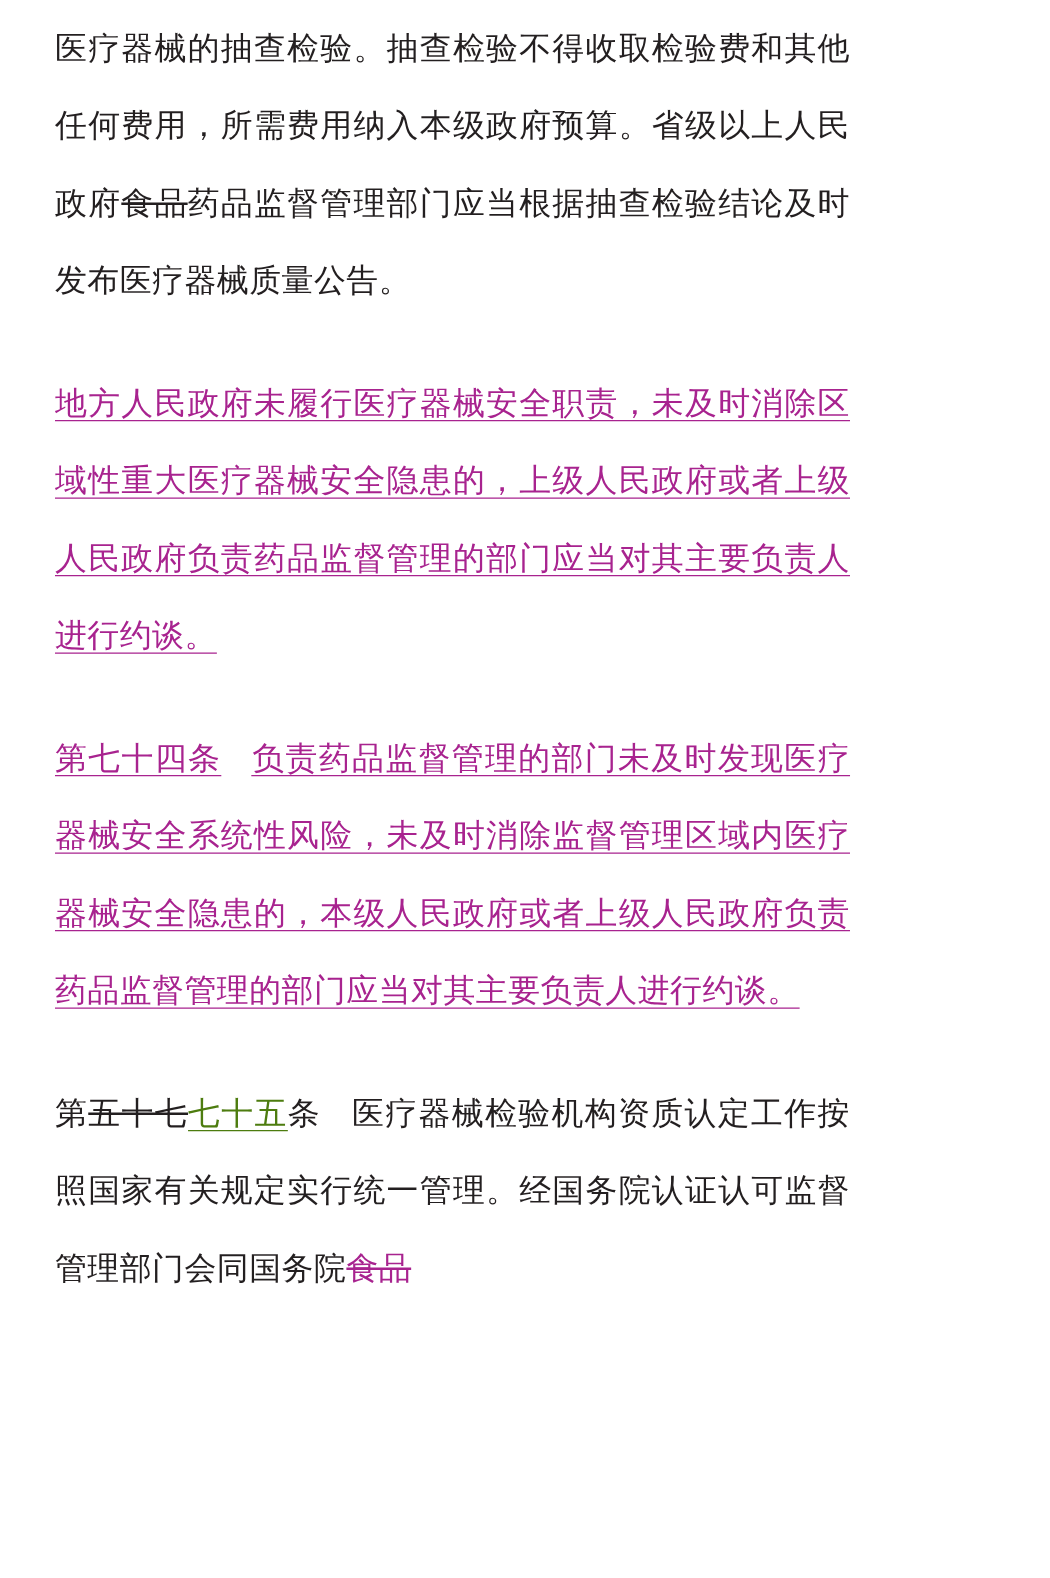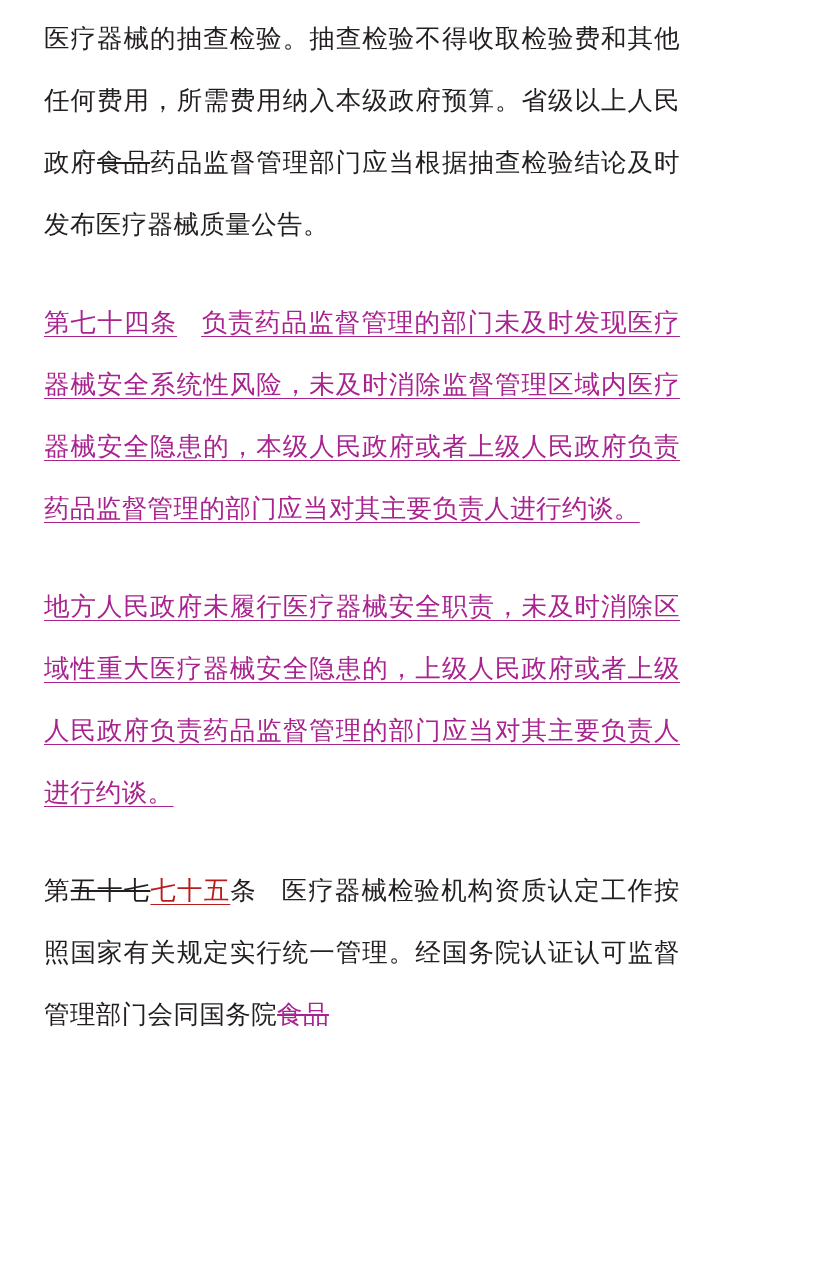--- a/index.html
+++ b/index.html
@@ -31,42 +31,42 @@
     white-space: normal;
   }
   .para.black { color: #231f20; }
   .para.purple { color: #a8238f; }
   .para.purple .ul { text-decoration: underline; text-decoration-thickness: 1px; text-underline-offset: 5px; }
   .strike {
     text-decoration: line-through;
     text-decoration-thickness: 1.5px;
   }
   .strike.purple-strike { color: #a8238f; }
-  .ins { color: #b91c1c; }
+  .ins { color: #4d7c0f; }
   .ins.u { text-decoration: underline; text-decoration-thickness: 1px; text-underline-offset: 5px; }
   .gap-md { display: inline-block; width: 24px; }
   .p1 { margin-top: 0; }
   .last { margin-bottom: 0; }
 </style>
 </head>
 <body>
 
 <div class="page">
 
   <p class="para black p1">
     <span>医疗器械的抽查检验。抽查检验不得收取检验费和其他任何费用，所需费用纳入本级政府预算。省级以上人民政府</span><span class="strike">食品</span><span>药品监督管理部门应当根据抽查检验结论及时发布医疗器械质量公告。</span>
   </p>
 
 
   <p class="para purple">
-    <span class="ul">第七十四条</span><span class="gap-md"></span><span class="ul">负责药品监督管理的部门未及时发现医疗器械安全系统性风险，未及时消除监督管理区域内医疗器械安全隐患的，本级人民政府或者上级人民政府负责药品监督管理的部门应当对其主要负责人进行约谈。</span><span class="ul"> </span>
+    <span class="ul">地方人民政府未履行医疗器械安全职责，未及时消除区域性重大医疗器械安全隐患的，上级人民政府或者上级人民政府负责药品监督管理的部门应当对其主要负责人进行约谈。</span><span class="ul"> </span>
   </p>
 
   <p class="para purple">
-    <span class="ul">地方人民政府未履行医疗器械安全职责，未及时消除区域性重大医疗器械安全隐患的，上级人民政府或者上级人民政府负责药品监督管理的部门应当对其主要负责人进行约谈。</span><span class="ul"> </span>
+    <span class="ul">第七十四条</span><span class="gap-md"></span><span class="ul">负责药品监督管理的部门未及时发现医疗器械安全系统性风险，未及时消除监督管理区域内医疗器械安全隐患的，本级人民政府或者上级人民政府负责药品监督管理的部门应当对其主要负责人进行约谈。</span><span class="ul"> </span>
   </p>
 
 
   <p class="para black last">
     <span>第</span><span class="strike">五十七</span><span class="ins u">七十五</span><span>条</span><span class="gap-md"></span><span>医疗器械检验机构资质认定工作按照国家有关规定实行统一管理。经国务院认证认可监督管理部门会同国务院</span><span class="strike purple-strike">食品</span>
   </p>
 
 </div>
 
 </body></html>

